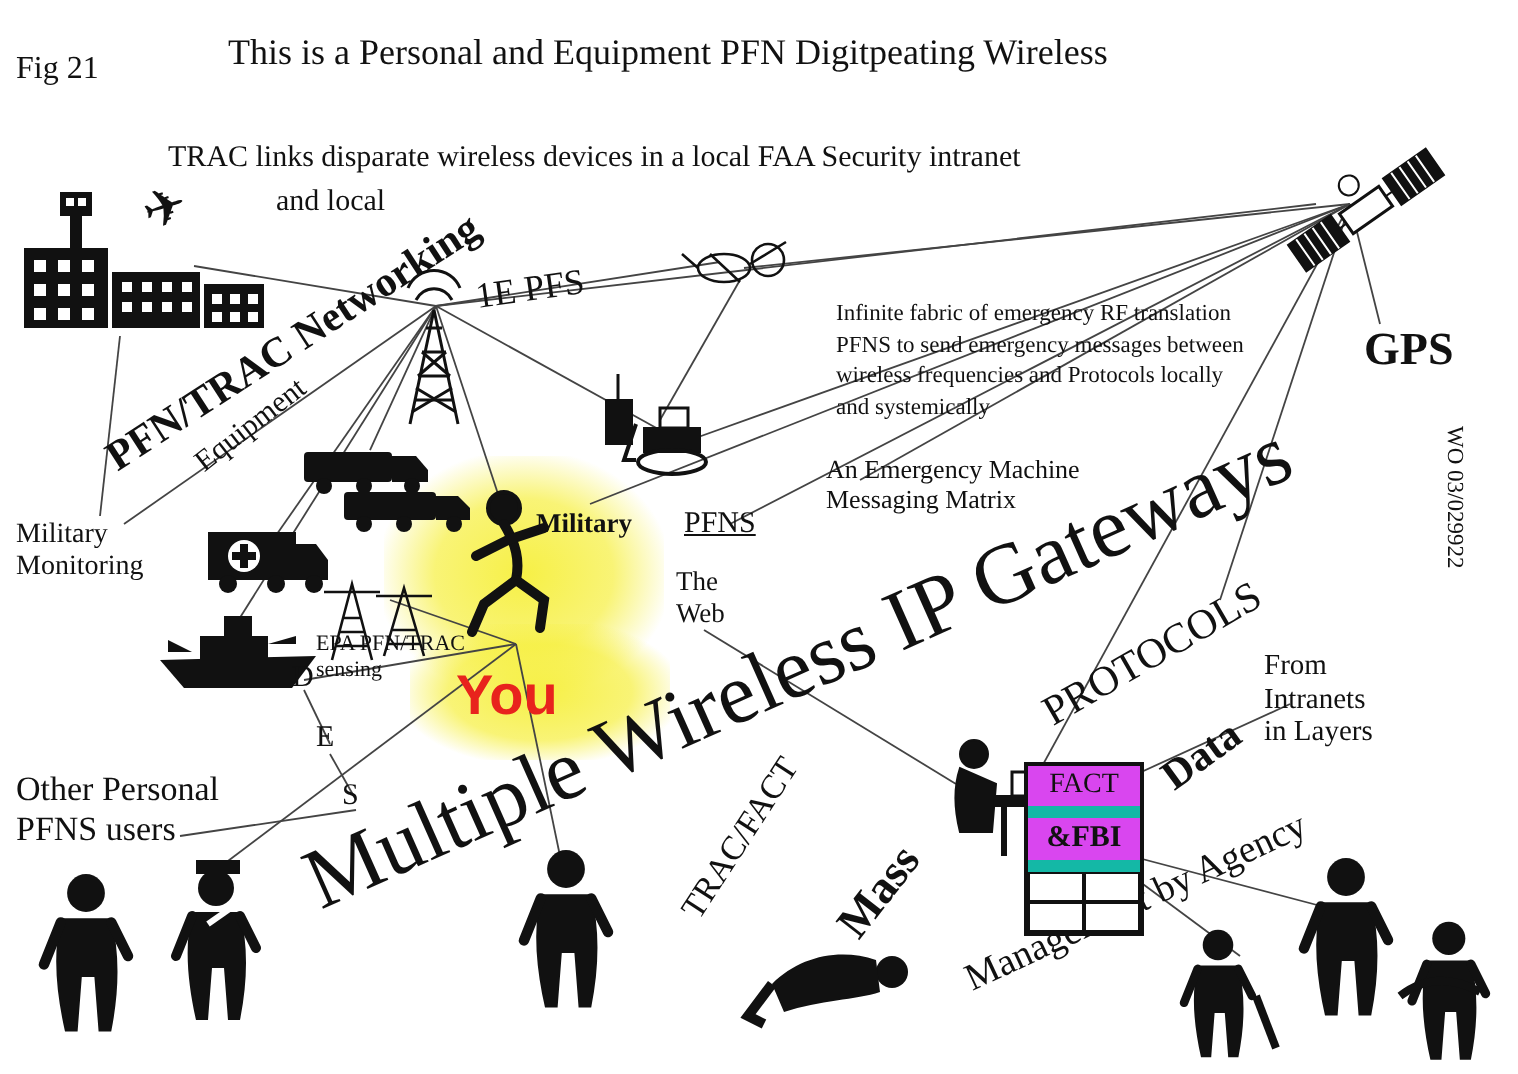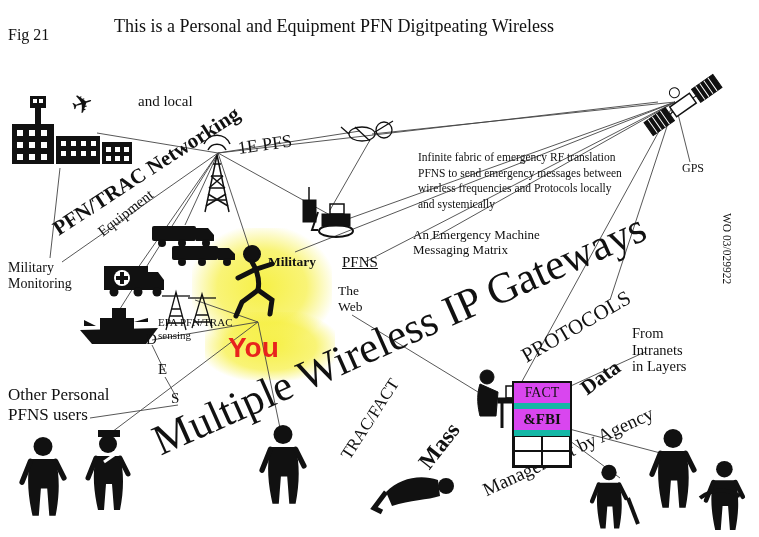--- a/index.html
+++ b/index.html
@@ -223,27 +223,28 @@
     <use href="#pers" transform="translate(652,428) scale(1.05)"></use>
     <g>
       <use href="#pers" transform="translate(706,460) scale(0.92)"></use>
       <path d="M700 498 q18 -14 40 -2" stroke="#111" stroke-width="4" fill="none"></path>
     </g>
   </svg>
 
   <div class="t" style="left:8px;top:10px;font-size:16px;margin-top:16px;">Fig 21</div>
 
   <div class="t" style="left:88px;top:16px;font-size:18px;margin-left:26px;">This is a Personal and Equipment PFN Digitpeating Wireless</div>
+  <div class="t" style="left:84px;top:71px;font-size:15px;">TRAC links disparate wireless devices in a local FAA Security intranet</div>
   <div class="t" style="left:138px;top:93px;font-size:15px;">and local</div>
 
   <div class="t rot b" style="left:55px;top:218px;font-size:21px;transform:rotate(-33deg);">PFN/TRAC Networking</div>
   <div class="t rot" style="left:100px;top:225px;font-size:15px;transform:rotate(-38deg);">Equipment</div>
   <div class="t rot" style="left:238px;top:138px;font-size:18px;transform:rotate(-8deg);">1E PFS</div>
 
-  <div class="t" style="left:682px;top:162px;font-size:12px;">GPS</div>
+  <div class="t" style="left:682px;top:162px;font-size:23px;font-weight:bold;">GPS</div>
 
   <div class="t ctr" style="left:418px;top:150px;width:210px;font-size:11.5px;white-space:normal;line-height:1.35;">Infinite fabric of emergency RF translation PFNS to send emergency messages between wireless frequencies and Protocols locally and systemically</div>
 
   <div class="t pre" style="left:413px;top:228px;font-size:13px;">An Emergency Machine
 Messaging Matrix</div>
 
   <div class="t pre" style="left:8px;top:260px;font-size:14px;">Military
 Monitoring</div>
 
   <div class="t b" style="left:268px;top:254px;font-size:13.5px;">Military</div>

